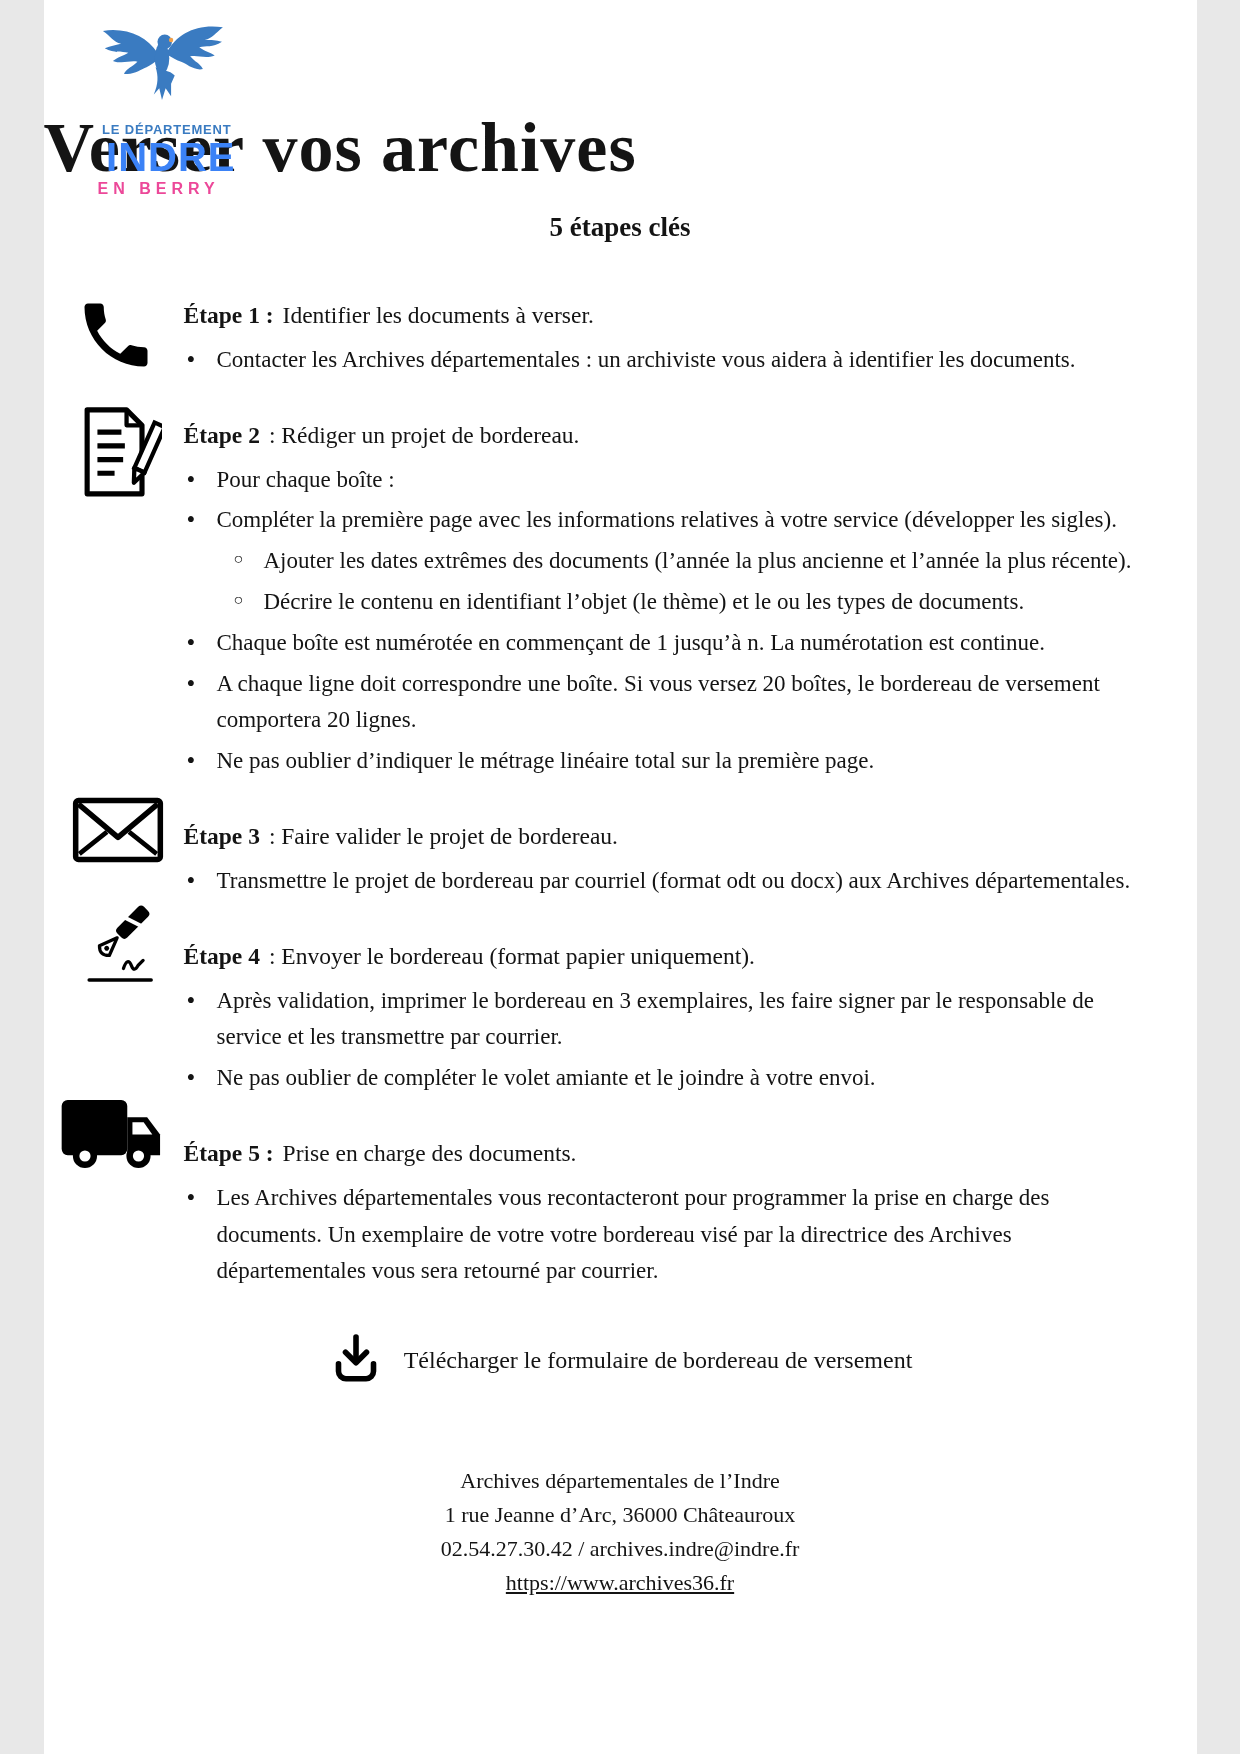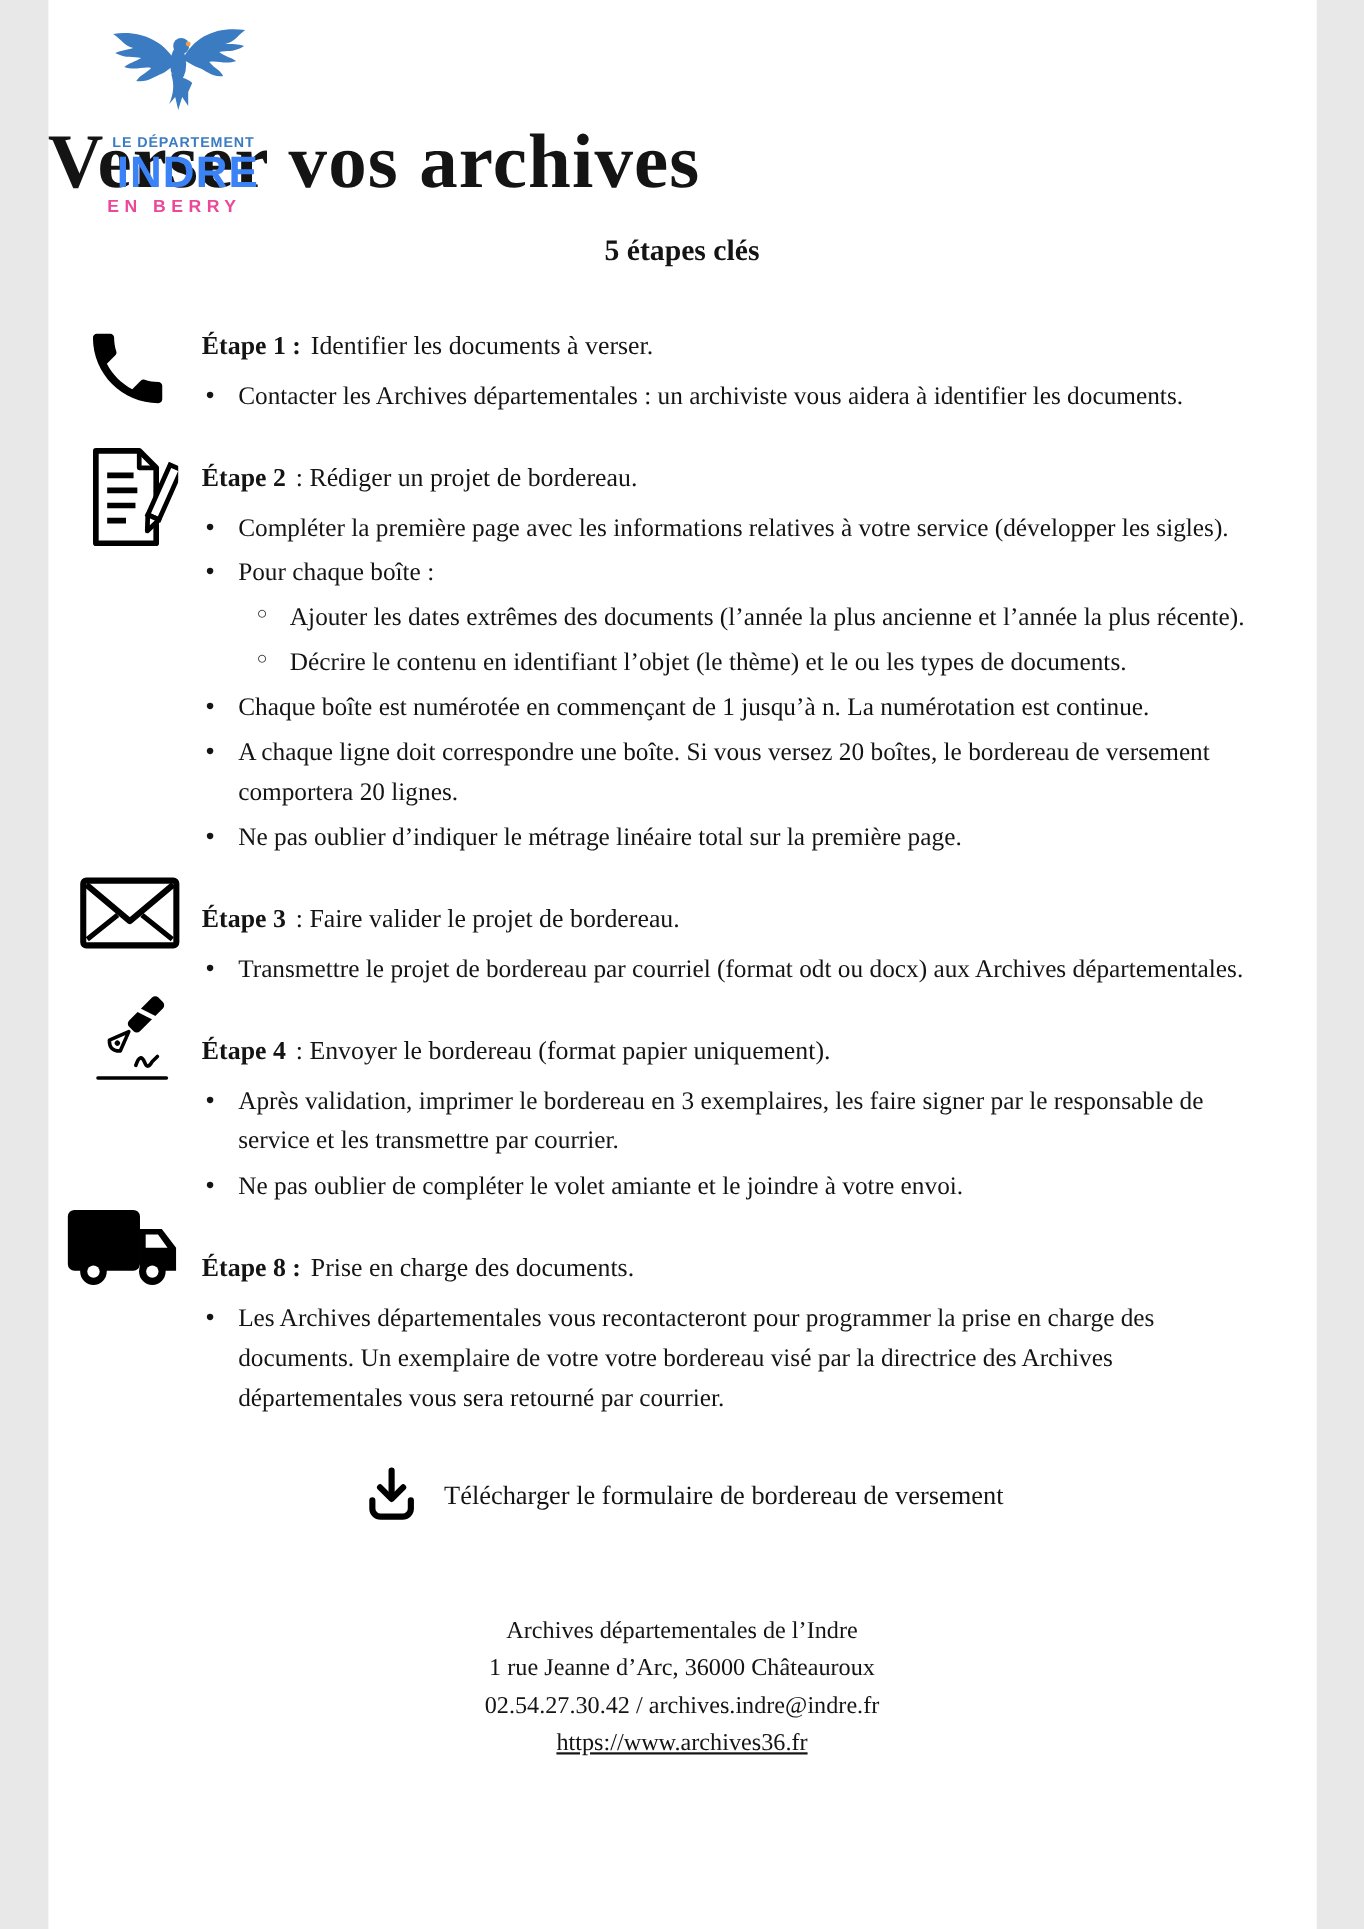--- a/index.html
+++ b/index.html
@@ -112,22 +112,22 @@
           <g transform="rotate(24 82 64)">
             <rect x="75" y="22" width="13" height="58" fill="#fff" stroke="#000" stroke-width="5"></rect>
             <path d="M75 80 l6.5 16 6.5 -16 z" fill="#fff" stroke="#000" stroke-width="5" stroke-linejoin="round"></path>
           </g>
         </svg>
       </span>
       <div class="step-head">
         <span class="step-label">Étape 2</span><span class="step-title">: Rédiger un projet de bordereau.</span>
       </div>
       <ul class="bullets">
+        <li class="lvl1">Pour chaque boîte :</li>
         <li class="lvl1">Compléter la première page avec les informations relatives à votre service (développer les sigles).</li>
-        <li class="lvl1">Pour chaque boîte :</li>
         <li class="lvl2">Ajouter les dates extrêmes des documents (l’année la plus ancienne et l’année  la plus récente).</li>
         <li class="lvl2">Décrire le contenu en identifiant l’objet (le thème) et le ou les types de documents.</li>
         <li class="lvl1">Chaque boîte est numérotée en commençant de 1 jusqu’à n. La numérotation est continue.</li>
         <li class="lvl1">A chaque ligne doit correspondre une boîte. Si vous versez 20 boîtes, le bordereau de versement comportera 20 lignes.</li>
         <li class="lvl1">Ne pas oublier d’indiquer le métrage linéaire total sur la première page.</li>
       </ul>
     </div>
 
     <div class="step step-3">
       <span class="step-icon">
@@ -173,21 +173,21 @@
           <rect x="4" y="8" width="76" height="64" rx="7" fill="#000"></rect>
           <path d="M80 28 h23 l15 20 v24 h-38 z" fill="#000"></path>
           <path d="M86 34 h13 l10 14 h-23 z" fill="#fff"></path>
           <circle cx="31" cy="73" r="14" fill="#000"></circle>
             <circle cx="31" cy="73" r="6.5" fill="#fff"></circle>
           <circle cx="93" cy="73" r="14" fill="#000"></circle>
             <circle cx="93" cy="73" r="6.5" fill="#fff"></circle>
         </svg>
       </span>
       <div class="step-head">
-        <span class="step-label">Étape 8 :</span><span class="step-title">Prise en charge des documents.</span>
+        <span class="step-label">Étape 5 :</span><span class="step-title">Prise en charge des documents.</span>
       </div>
       <ul class="bullets">
         <li class="lvl1">Les Archives départementales vous recontacteront pour programmer la prise en charge des documents. Un exemplaire de votre votre bordereau visé par la directrice des Archives départementales vous sera retourné par courrier.</li>
       </ul>
     </div>
 
   </div>
 
   <div class="download-row">
     <span>

